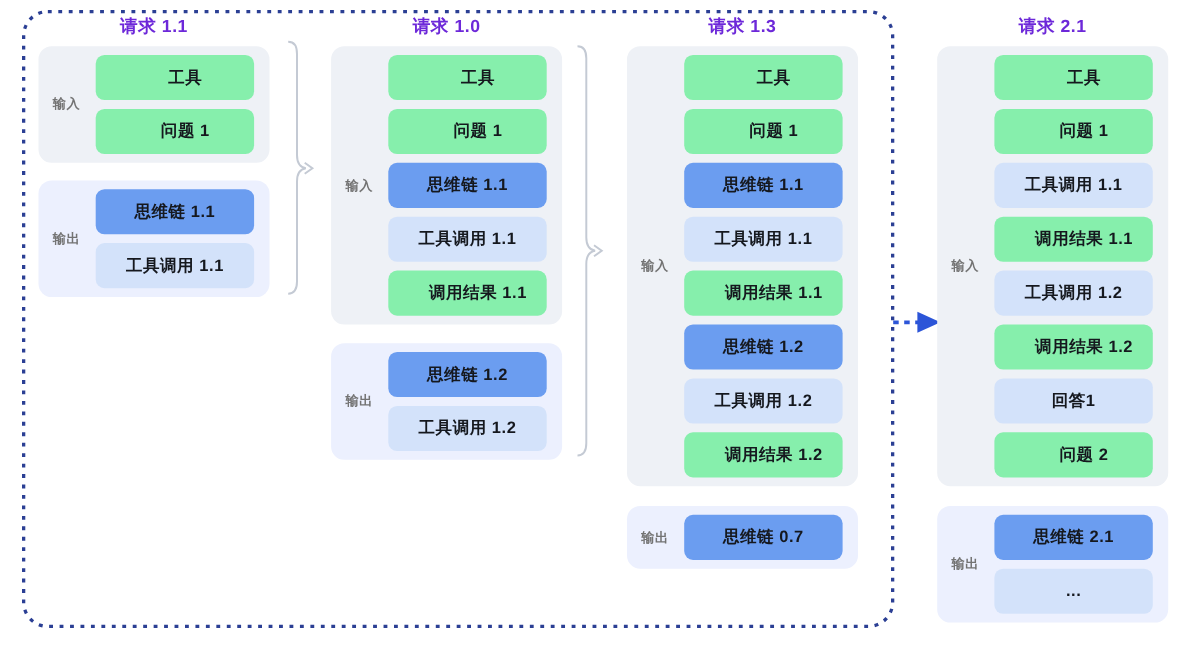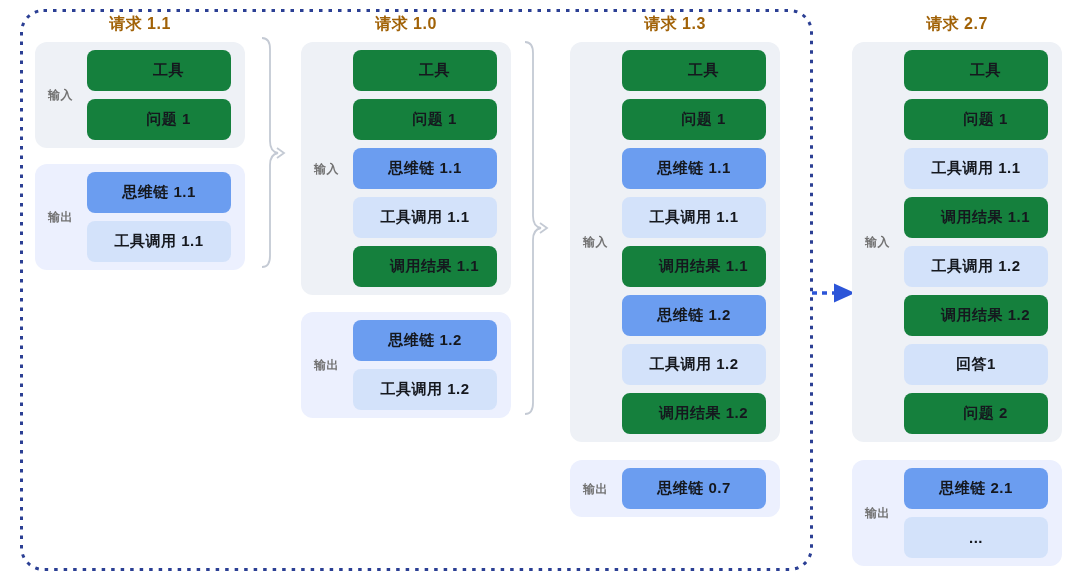--- a/index.html
+++ b/index.html
@@ -9,39 +9,39 @@
     overflow:hidden;color:#15181e;
   }
   #connector-layer{position:absolute;left:0;top:0;width:1080px;height:586px;z-index:1;}
   .column{position:absolute;top:0;width:210px;z-index:2;}
   .col-1{left:35px;}
   .col-2{left:301px;}
   .col-3{left:570px;}
   .col-4{left:852px;}
   .col-title{
     position:absolute;top:14px;left:0;right:0;text-align:center;
-    font-size:16px;font-weight:700;color:#a16207;letter-spacing:0.5px;
+    font-size:16px;font-weight:700;color:#6d28d9;letter-spacing:0.5px;
   }
   .group{
     position:absolute;left:0;width:210px;box-sizing:border-box;
     border-radius:12px;padding:8px 14px 8px 52px;
   }
   .group.input{background:#eef1f6;}
   .group.output{background:#ecf0fe;}
   .group-label{
     position:absolute;left:13px;top:50%;transform:translateY(-50%);
     font-size:12px;font-weight:700;color:#737373;letter-spacing:0.5px;
   }
   .box{
     height:41px;border-radius:8px;margin-bottom:8px;
     display:flex;align-items:center;justify-content:center;
     font-size:15px;font-weight:700;color:#15181e;letter-spacing:0.5px;
   }
   .box:last-child{margin-bottom:0;}
-  .box.gray{background:#15803d;padding-left:19px;}
+  .box.gray{background:#86efac;padding-left:19px;}
   .box.blue{background:#6b9df0;}
   .box.lightblue{background:#d3e2fa;}
   
   .g-input{top:42px;}
   .col-1 .g-output{top:164px;}
   .col-2 .g-output{top:312px;}
   .col-3 .g-output{top:460px;}
   .col-4 .g-output{top:460px;}
 </style>
 </head>
@@ -111,21 +111,21 @@
     <div class="box lightblue">工具调用 1.2</div>
     <div class="box gray">调用结果 1.2</div>
   </div>
   <div class="group output g-output">
     <span class="group-label">输出</span>
     <div class="box blue">思维链 0.7</div>
   </div>
 </div>
 
 <div class="column col-4">
-  <div class="col-title">请求 2.7</div>
+  <div class="col-title">请求 2.1</div>
   <div class="group input g-input">
     <span class="group-label">输入</span>
     <div class="box gray">工具</div>
     <div class="box gray">问题 1</div>
     <div class="box lightblue">工具调用 1.1</div>
     <div class="box gray">调用结果 1.1</div>
     <div class="box lightblue">工具调用 1.2</div>
     <div class="box gray">调用结果 1.2</div>
     <div class="box lightblue">回答1</div>
     <div class="box gray">问题 2</div>

